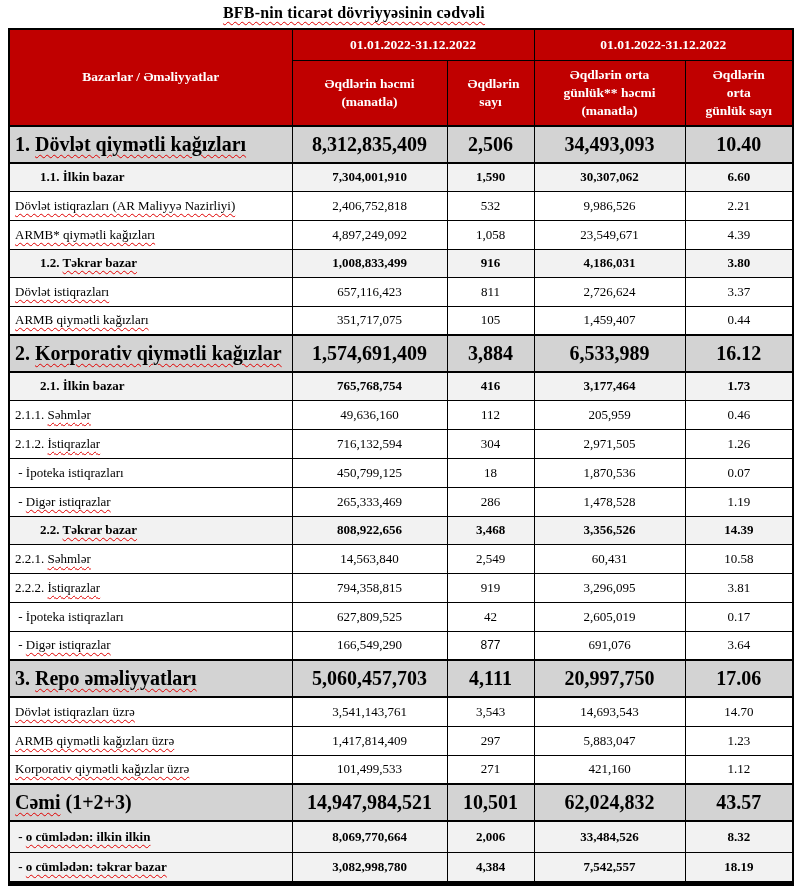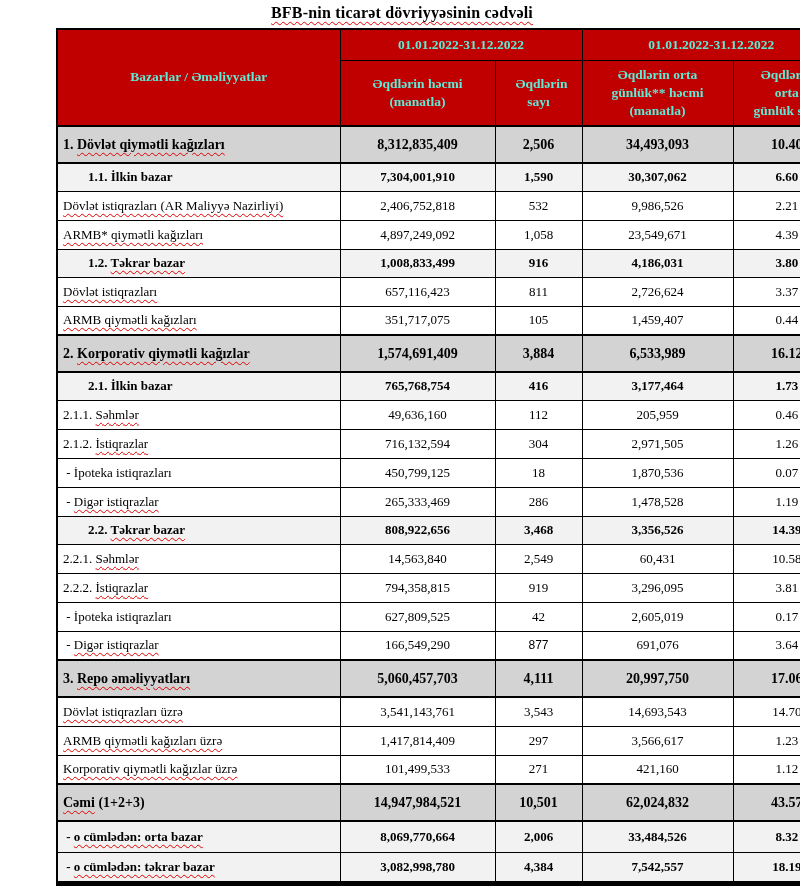--- a/index.html
+++ b/index.html
@@ -1,21 +1,21 @@
 <!DOCTYPE html>
 <html><head>
 <meta charset="utf-8">
 <style>
   html,body { margin:0; padding:0; background:#ffffff; }
   body {
     width:800px; height:887px; overflow:hidden;
     font-family:"Liberation Serif","DejaVu Serif",serif;
     color:#000;
   }
-  .page { position:relative; width:708px; height:887px;margin-left:48px; }
+  .page { position:relative; width:708px; height:887px; }
   .doc-title {
     text-align:center; font-weight:bold; font-size:16px;
     padding-top:4px; letter-spacing:0.2px;
   }
   .wavy {
     text-decoration-line:underline;
     text-decoration-style:wavy;
     text-decoration-color:#e00000;
     text-decoration-thickness:1px;
     text-underline-offset:2.5px;
@@ -24,40 +24,40 @@
     border-collapse:collapse;
     table-layout:fixed;
     width:784px;
     margin:6px 0 0 8px;
     border:2px solid #000;
     border-bottom:5px solid #000;
   }
   th, td { border:1px solid #000; overflow:hidden; }
   thead th {
     background:#C00000;
-    color:#5eead4;
+    color:#ffffff;
     font-weight:bold;
     font-size:13.5px;
     text-align:center;
     vertical-align:middle;
     padding:2px 20px;
     line-height:1.35;
   }
   thead tr.row-periods th { height:26px; }
   thead tr.row-measures th { height:60px; }
   thead tr.row-measures th { border-bottom:2px solid #000; }
   tbody td { font-size:13px; vertical-align:middle; padding:1px 2px; }
   .c-label { text-align:left; padding-left:5px; }
   .c-label span { white-space:pre-wrap; }
   .c-num { text-align:center; }
   tr.r-section {
     background:#D3D3D3; font-weight:bold; height:37px;
     border-top:2px solid #000; border-bottom:2px solid #000;
   }
-  tr.r-section td { font-size:14px; }
+  tr.r-section td { font-size:20px; }
   tr.r-sub { background:#F2F2F2; font-weight:bold; height:28px; }
   tr.r-sub .c-label { padding-left:30px; }
   tr.r-normal { height:29px; background:#fff;padding-left:40px; }
   tr.r-final { background:#F2F2F2; font-weight:bold; height:31px; }
   td.sans-num {
     font-family:"Liberation Sans","DejaVu Sans",sans-serif;
     font-size:12px; font-weight:normal;
   }
 </style>
 </head>
@@ -226,39 +226,39 @@
           <td class="c-label"><span></span><span class="wavy">Dövlət istiqrazları üzrə</span><span></span></td>
           <td class="c-num">3,541,143,761</td>
           <td class="c-num">3,543</td>
           <td class="c-num">14,693,543</td>
           <td class="c-num">14.70</td>
         </tr>
         <tr class="r-normal">
           <td class="c-label"><span></span><span class="wavy">ARMB qiymətli kağızları üzrə</span><span></span></td>
           <td class="c-num">1,417,814,409</td>
           <td class="c-num">297</td>
-          <td class="c-num">3,566,617</td>
+          <td class="c-num">5,883,047</td>
           <td class="c-num">1.23</td>
         </tr>
         <tr class="r-normal">
           <td class="c-label"><span></span><span class="wavy">Korporativ qiymətli kağızlar üzrə</span><span></span></td>
           <td class="c-num">101,499,533</td>
           <td class="c-num">271</td>
           <td class="c-num">421,160</td>
           <td class="c-num">1.12</td>
         </tr>
         <tr class="r-section">
           <td class="c-label"><span></span><span class="wavy">Cəmi</span><span> (1+2+3)</span></td>
           <td class="c-num">14,947,984,521</td>
           <td class="c-num">10,501</td>
           <td class="c-num">62,024,832</td>
           <td class="c-num">43.57</td>
         </tr>
         <tr class="r-final">
-          <td class="c-label"><span> - </span><span class="wavy">o cümlədən: orta bazar</span><span></span></td>
+          <td class="c-label"><span> - </span><span class="wavy">o cümlədən: ilkin ilkin</span><span></span></td>
           <td class="c-num">8,069,770,664</td>
           <td class="c-num">2,006</td>
           <td class="c-num">33,484,526</td>
           <td class="c-num">8.32</td>
         </tr>
         <tr class="r-final">
           <td class="c-label"><span> - </span><span class="wavy">o cümlədən: təkrar bazar</span><span></span></td>
           <td class="c-num">3,082,998,780</td>
           <td class="c-num">4,384</td>
           <td class="c-num">7,542,557</td>

